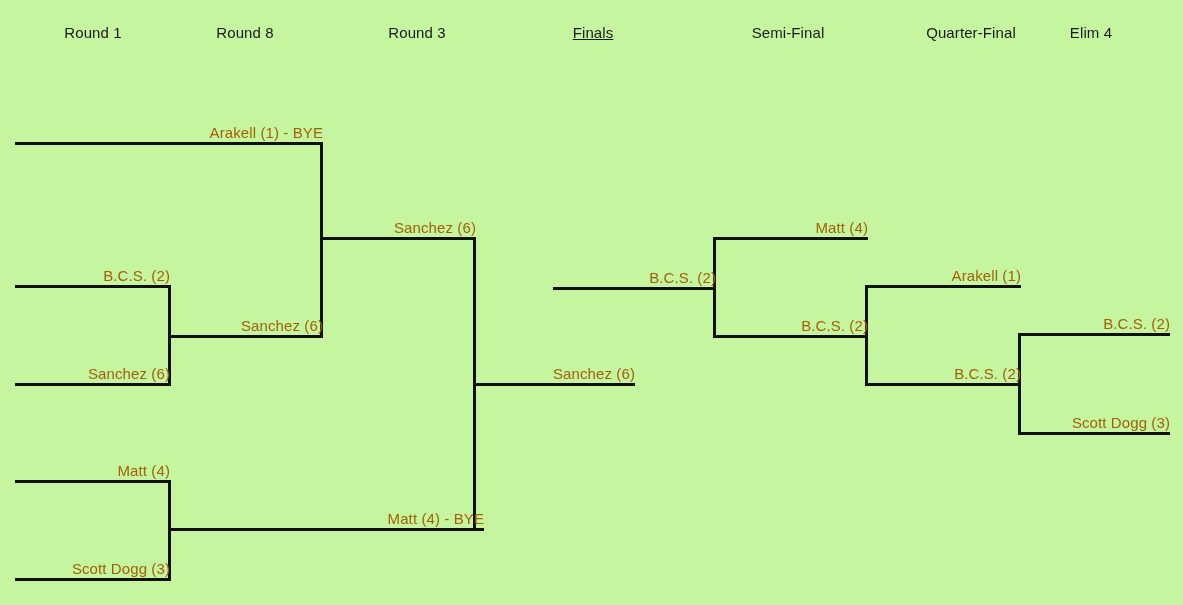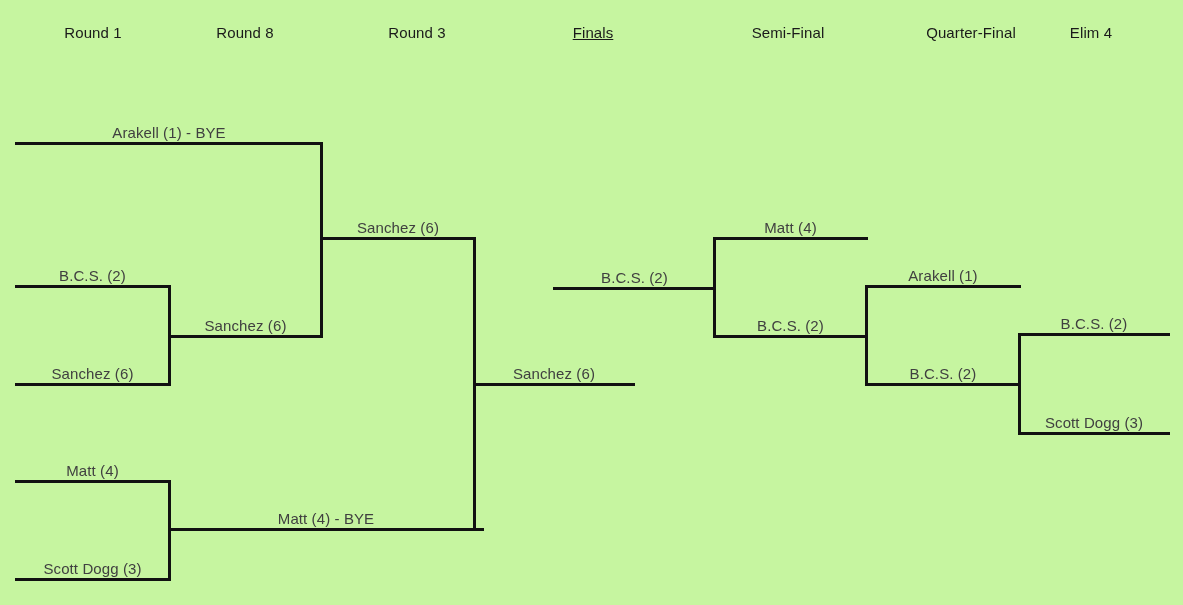--- a/index.html
+++ b/index.html
@@ -32,23 +32,23 @@
     bottom: 0;
     height: 3px;
     background: #111111;
     width: 100%;
   }
   .match-label {
     position: absolute;
     bottom: 4px;
     left: 0;
     width: 100%;
-    text-align: center;
+    text-align: right;
     font-size: 15px;
-    color: #404040;
+    color: #a16207;
     white-space: nowrap;
     letter-spacing: 0.1px;
   }
   .connector {
     position: absolute;
     width: 3px;
     background: #111111;
   }
 </style>
 </head>

